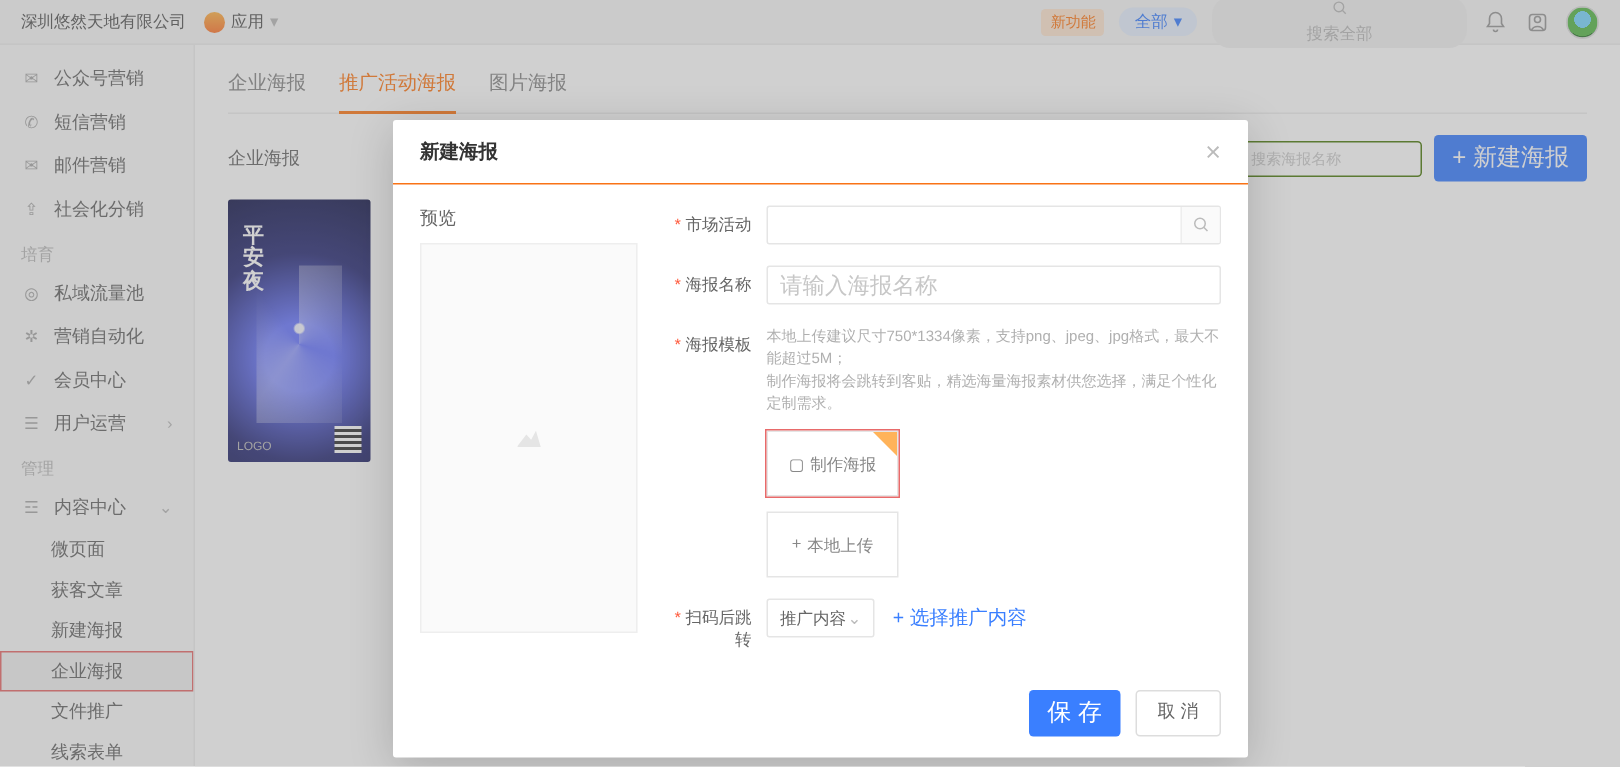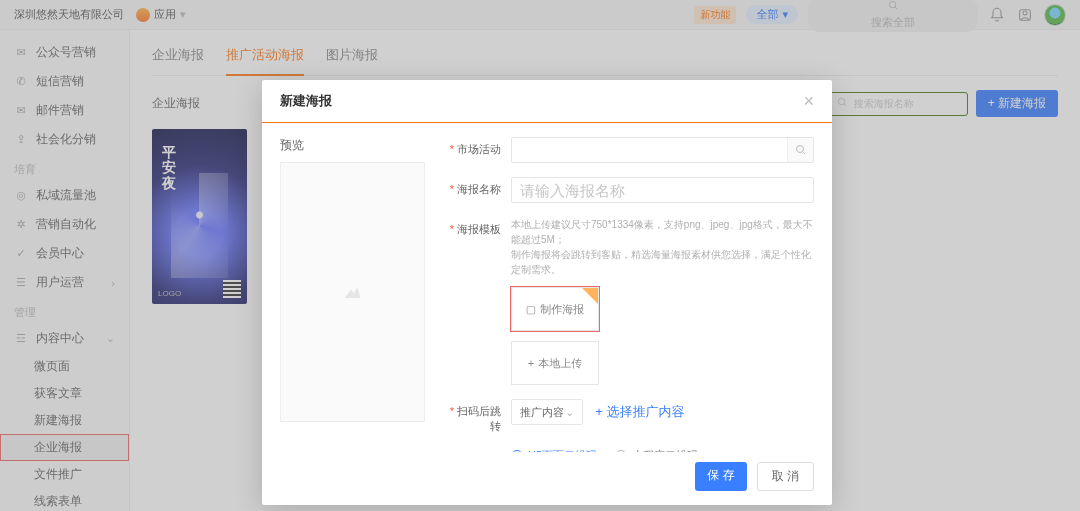--- a/index.html
+++ b/index.html
@@ -27,21 +27,21 @@
   .side-sub.boxed { outline: 1px solid #e86a6a; outline-offset: -1px; }
 
   .content { flex: 1; position: relative; padding: 10px 22px; }
   .tabs { display: flex; gap: 22px; border-bottom: 1px solid #eee; font-size: 13px; color: #888; }
   .tab { padding: 6px 0 10px; cursor: pointer; }
   .tab.active { color: #ff7a1a; border-bottom: 2px solid #ff7a1a; margin-bottom: -1px; }
   .page-row { display: flex; justify-content: space-between; align-items: center; margin-top: 14px; }
   .page-title { font-size: 12px; color: #666; }
   .right-actions { display: flex; gap: 8px; align-items: center; }
   .search-box { display: flex; align-items: flex-start; gap: 6px; border: 1px solid #4d7c0f; border-radius: 3px; padding: 4px 8px; color: #ccc; font-size: 10px; width: 140px; }
-  .btn-primary { background: #3a7fff; color: #fff; border-radius: 3px; padding: 5px 12px; font-size: 12px; cursor: pointer; }
+  .btn-primary { background: #3a7fff; color: #fff; border-radius: 3px; padding: 5px 12px; font-size: 16px; cursor: pointer; }
   .btn-secondary { background: #fff; color: #666; border: 1px solid #ddd; border-radius: 3px; padding: 5px 14px; font-size: 12px; cursor: pointer; }
 
   .poster-card { margin-top: 12px; width: 95px; display: flex; flex-direction: column; align-items: center; }
   .poster-img { width: 95px; height: 175px; border-radius: 2px; background: radial-gradient(circle at 50% 60%, #6a78ff 0 20%, #2a2d77 60%, #171a4c 100%); position: relative; overflow: hidden; }
   .poster-img::before { content: ""; position: absolute; inset: 25% 20% 15% 20%; background: radial-gradient(circle at 50% 40%, rgba(255,255,255,0.9) 0 4%, transparent 6%) , conic-gradient(from 0deg, rgba(255,255,255,0.3), transparent 30%, rgba(255,255,255,0.3) 60%, transparent 90%); filter: blur(0.3px); }
   .poster-img .t1 { position: absolute; top: 16px; left: 10px; color: #fff; font-size: 14px; font-weight: 600; line-height: 1.1; writing-mode: horizontal-tb; }
   .poster-img .logo { position: absolute; bottom: 6px; left: 6px; color: #bbb; font-size: 8px; }
   .poster-img .qr { position: absolute; bottom: 6px; right: 6px; width: 18px; height: 18px; background: repeating-linear-gradient(#fff 0 2px, #333 2px 4px); }
 
   

